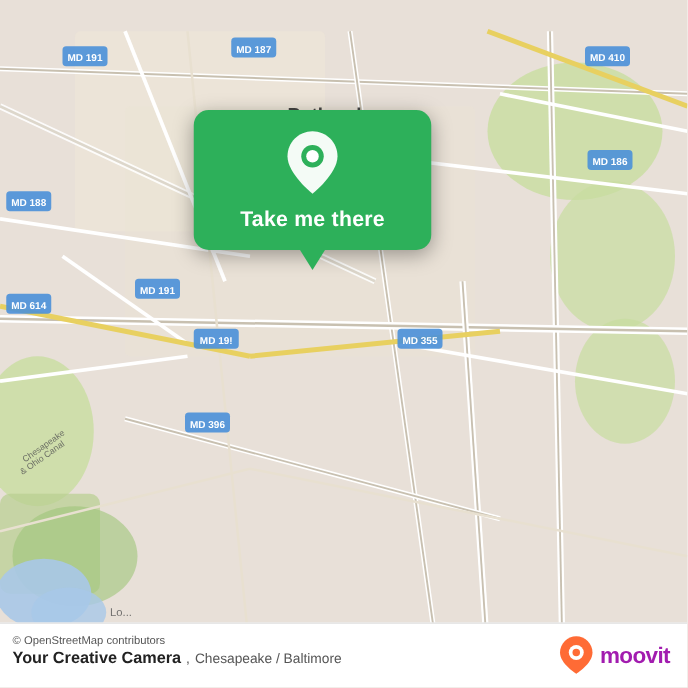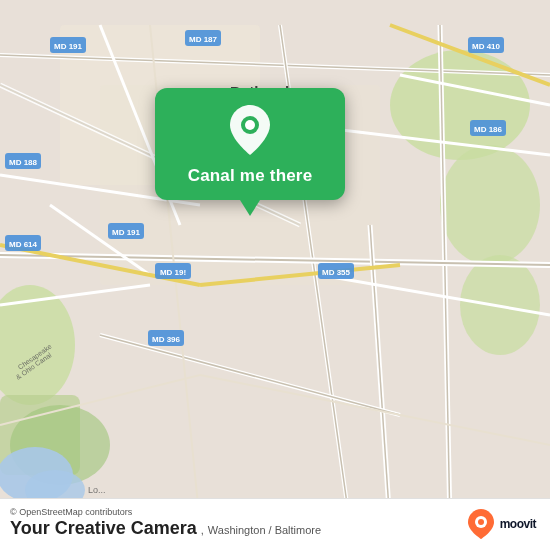--- a/index.html
+++ b/index.html
@@ -92,21 +92,21 @@
       flex-direction: column;
       gap: 1px;
     }
 
     #attribution-text {
       font-size: 9px;
       color: #555;
     }
 
     #location-name {
-      font-size: 18px;
+      font-size: 13px;
       font-weight: 600;
       color: #222;
     }
 
     #location-region {
       font-size: 11px;
       color: #555;
     }
 
     #moovit-logo {
@@ -114,23 +114,23 @@
       align-items: center;
       gap: 4px;
     }
 
     #moovit-icon {
       width: 30px;
       height: 34px;
     }
 
     #moovit-text {
-      font-size: 12px;
+      font-size: 18px;
       font-weight: 700;
-      color: #0f172a;
+      color: #a21caf;
       letter-spacing: -0.5px;
     }
   </style>
 </head>
 <body>
 
 <div id="map-container">
 
   <svg id="map-svg" viewBox="0 0 550 500" xmlns="http://www.w3.org/2000/svg">
 
@@ -228,30 +228,30 @@
     <div id="location-icon-wrapper">
 
       <svg width="48" height="54" viewBox="0 0 48 54" xmlns="http://www.w3.org/2000/svg">
 
         <path d="M24 2 C13 2 4 11 4 22 C4 36 24 52 24 52 C24 52 44 36 44 22 C44 11 35 2 24 2 Z" fill="white" opacity="0.95"></path>
 
         <circle cx="24" cy="22" r="9" fill="#2db05a"></circle>
         <circle cx="24" cy="22" r="5" fill="white"></circle>
       </svg>
     </div>
-    <span id="take-me-there-label">Canal me there</span>
+    <span id="take-me-there-label">Take me there</span>
   </div>
 
   <div id="bottom-bar">
     <div id="bottom-left">
       <span id="attribution-text">© OpenStreetMap contributors</span>
       <div style="display:flex; gap:4px; align-items:baseline;">
         <span id="location-name">Your Creative Camera</span>
         <span style="color:#555; font-size:11px;">,</span>
-        <span id="location-region">Washington / Baltimore</span>
+        <span id="location-region">Chesapeake / Baltimore</span>
       </div>
     </div>
     <div id="moovit-logo">
 
       <svg id="moovit-icon" width="30" height="34" viewBox="0 0 30 34">
         <path d="M15 2 C8 2 2 8 2 15 C2 24 15 32 15 32 C15 32 28 24 28 15 C28 8 22 2 15 2 Z" fill="#ff6b35"></path>
         <circle cx="15" cy="15" r="6" fill="white"></circle>
         <circle cx="15" cy="15" r="3" fill="#ff6b35"></circle>
       </svg>
       <span id="moovit-text">moovit</span>

